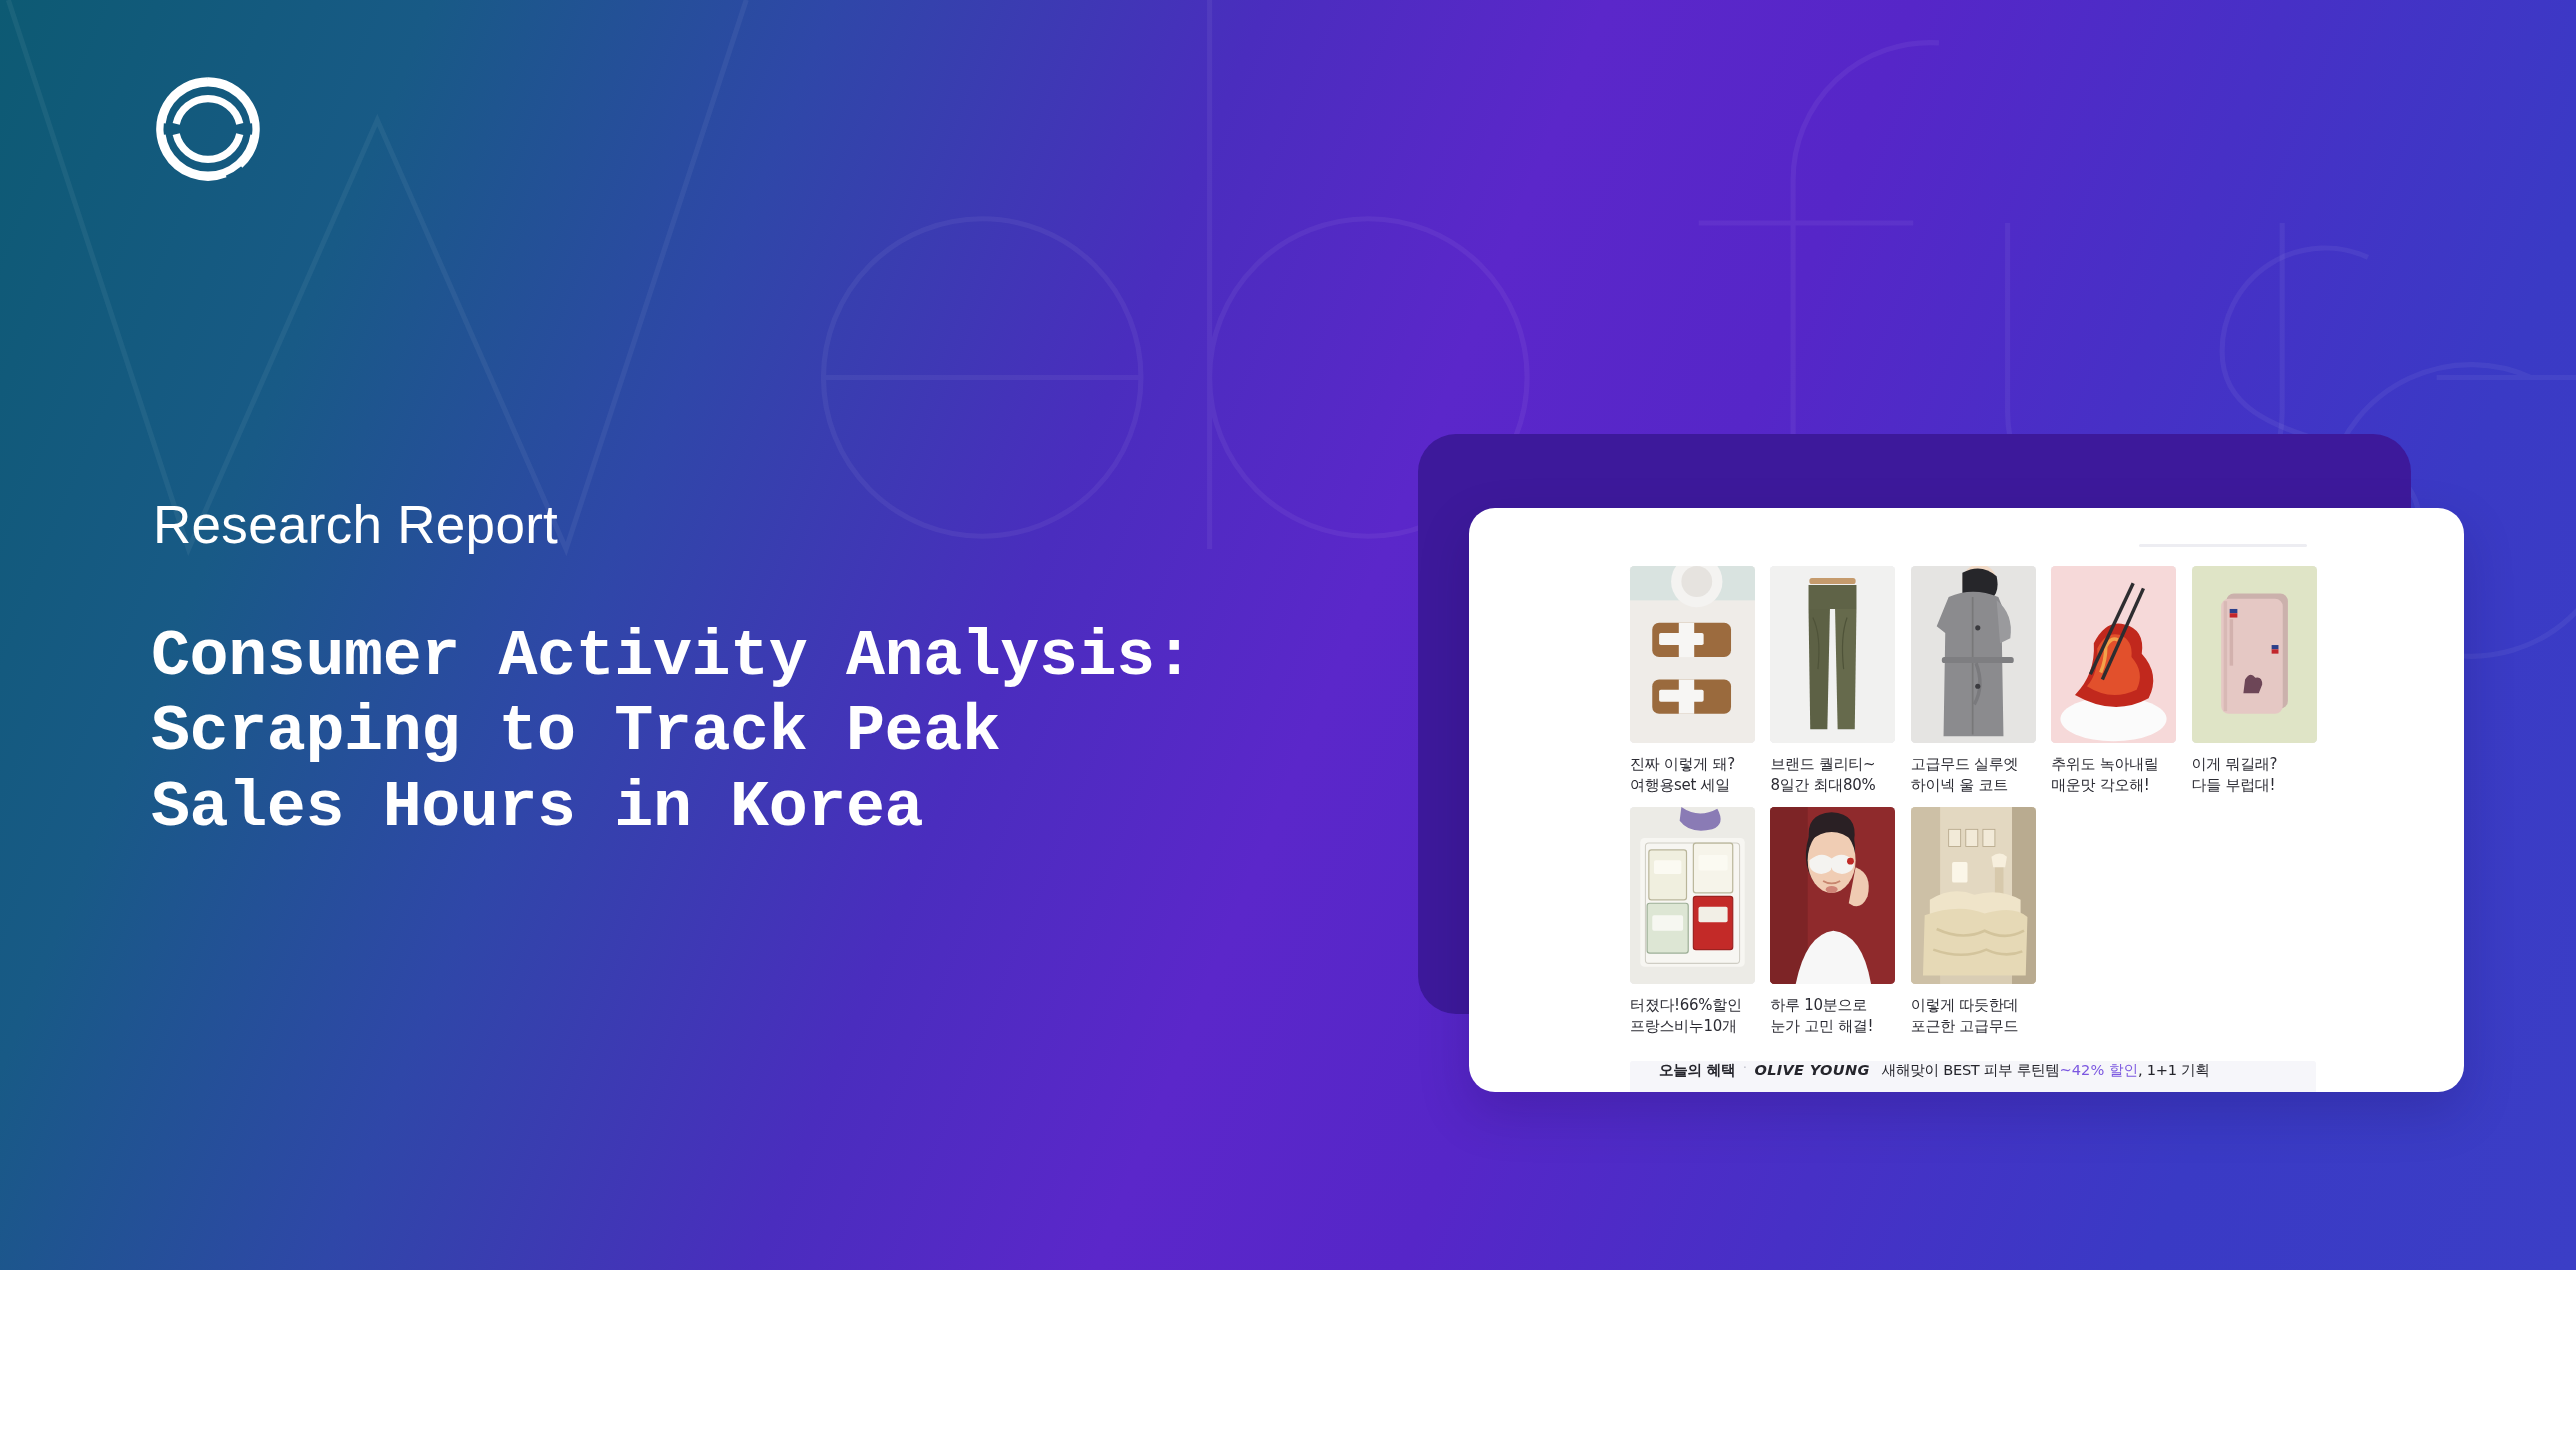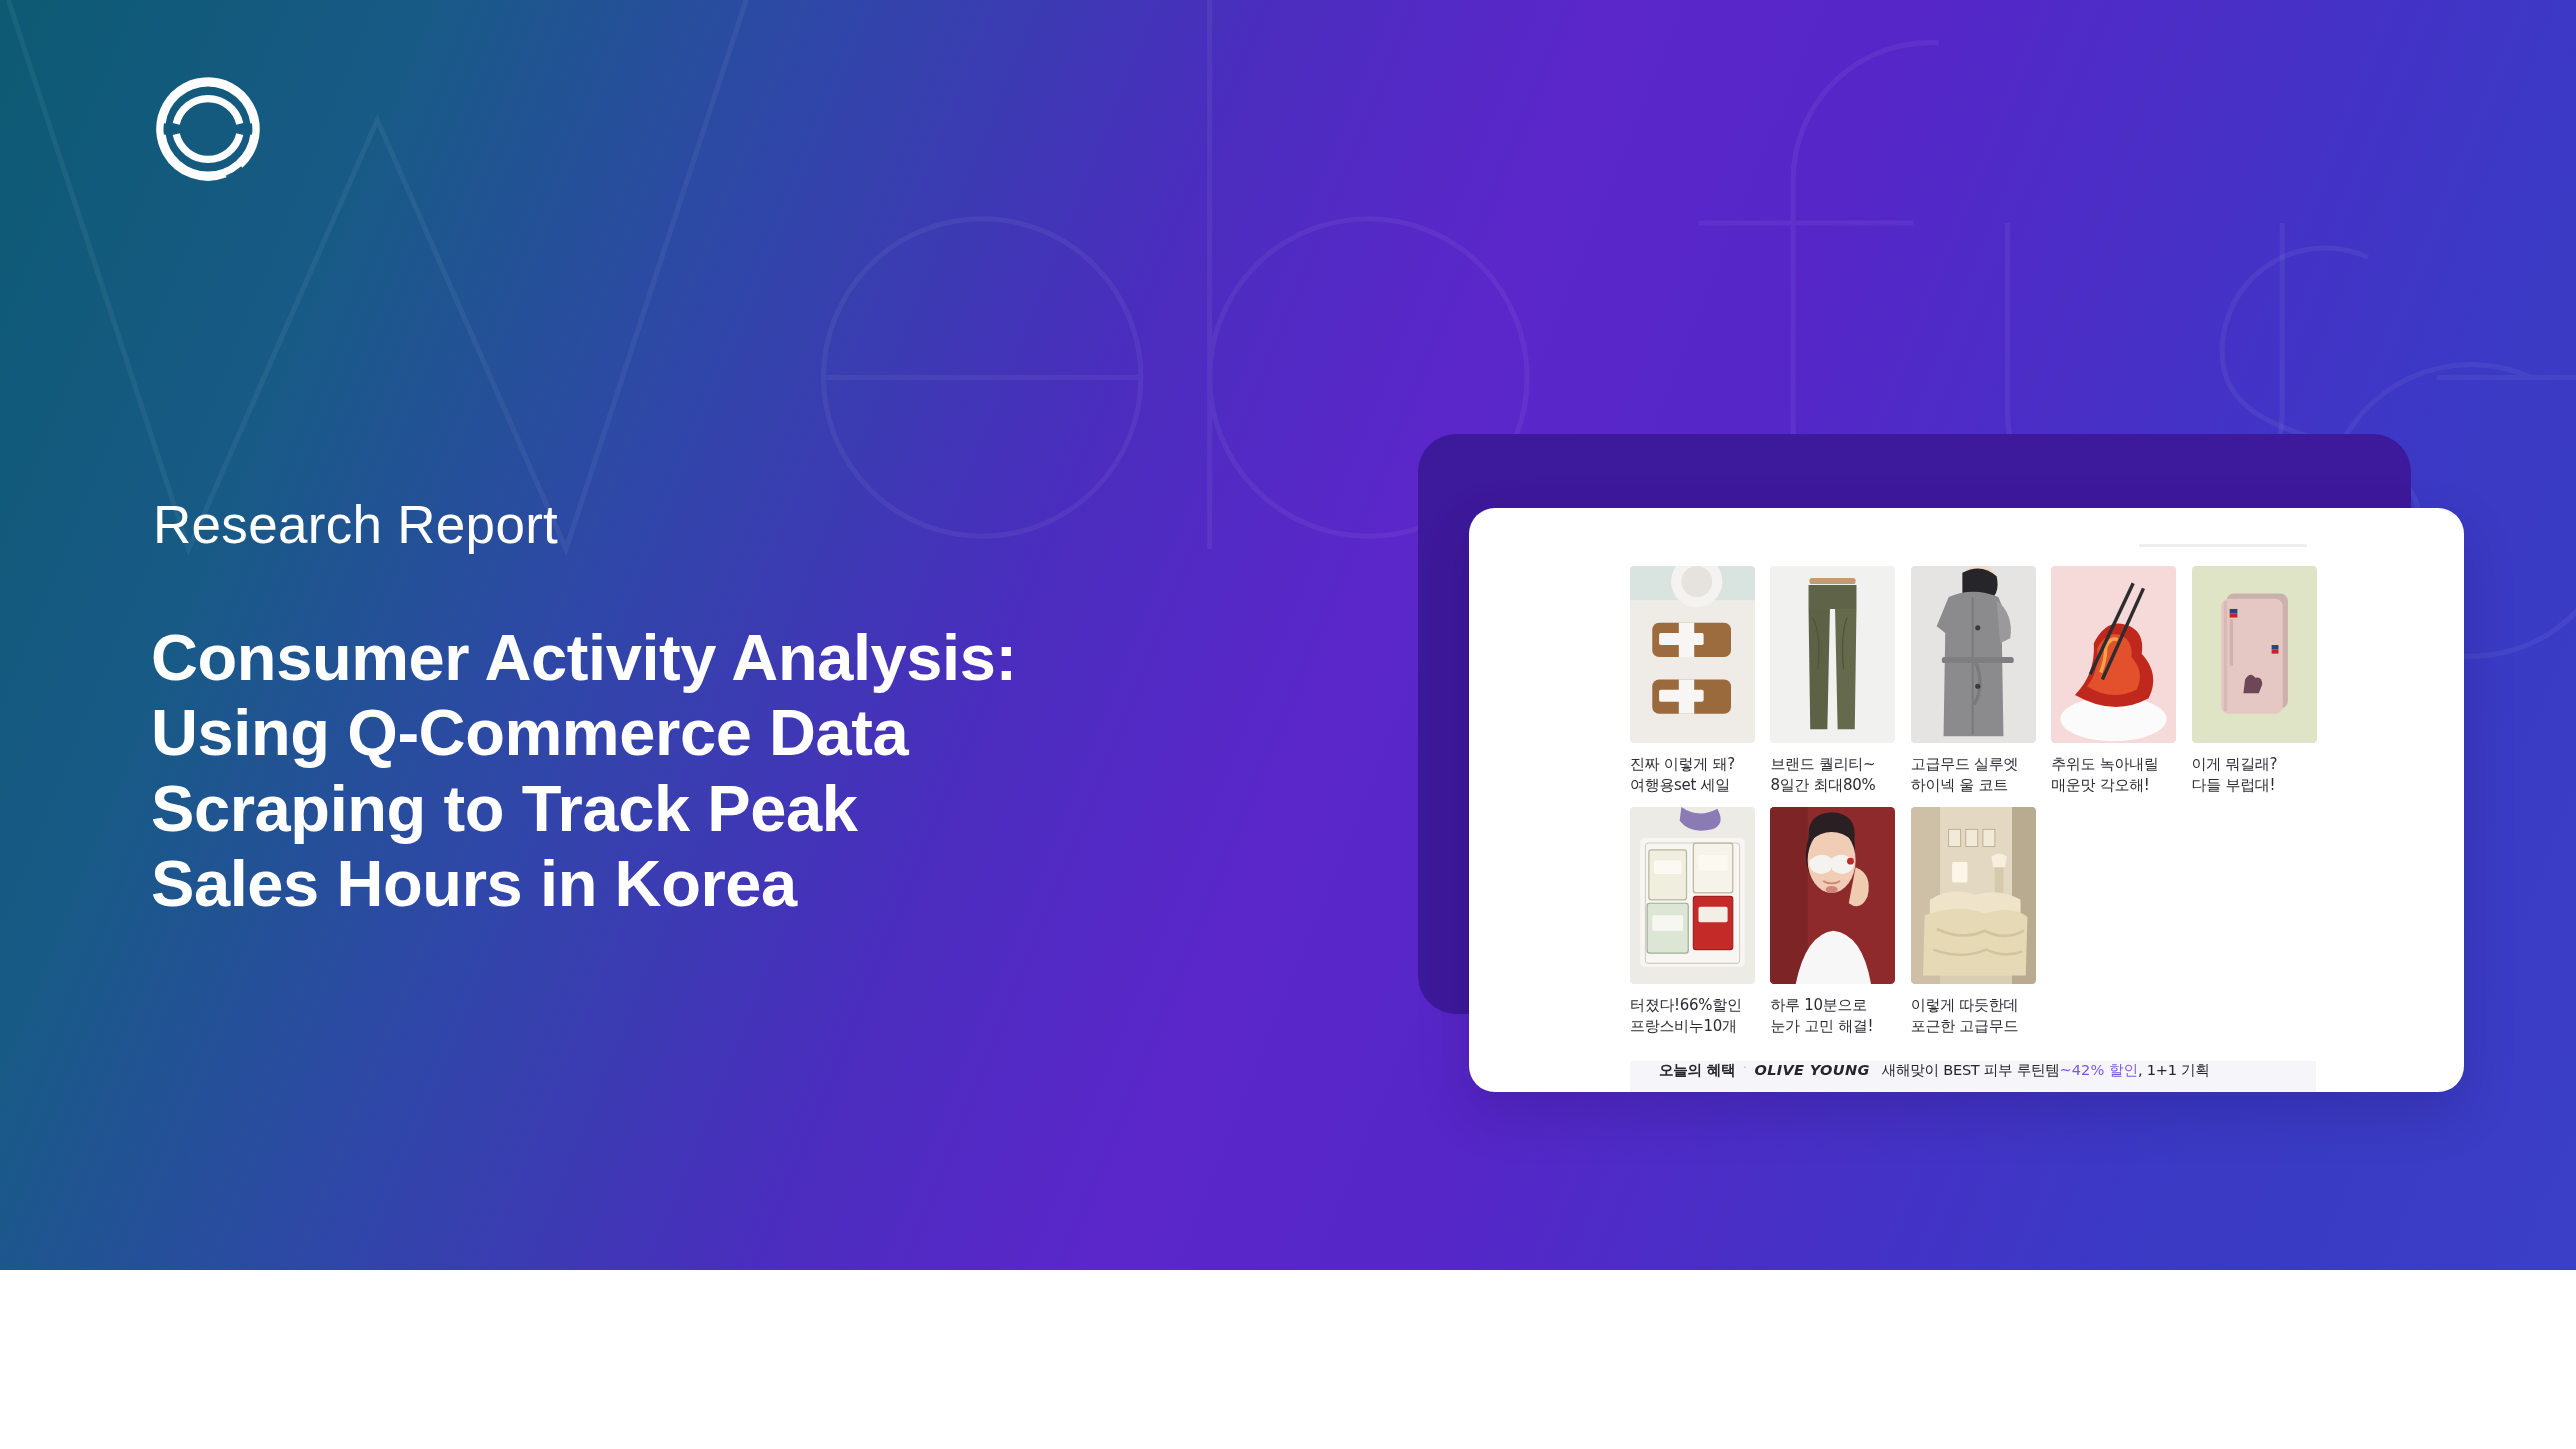--- a/index.html
+++ b/index.html
@@ -57,21 +57,21 @@
   .headline {
     position: absolute;
     left: 151px; top: 620px;
     width: 1184px;
     font-size: 65px;
     font-weight: 700;
     line-height: 1.16;
     color: #ffffff;
     letter-spacing: -0.4px;
   }
-  .headline span { display: block; }
+  .headline span { display: block; font-family: Liberation Mono, monospace; }
 
   
   .mock-back {
     position: absolute;
     left: 1418px; top: 434px;
     width: 993px; height: 580px;
     background: #3d199b;
     border-radius: 38px;
   }
 
@@ -187,21 +187,20 @@
         <path d="M 27 58 A 38 38 0 0 1 101 58"></path>
         <path d="M 101 70 A 38 38 0 0 1 27 70"></path>
       </g>
     </svg>
   </div>
 
   <div class="kicker">Research Report</div>
 
   <h1 class="headline">
     <span>Consumer Activity Analysis:</span>
-    <span>Using Q-Commerce Data</span>
     <span>Scraping to Track Peak</span>
     <span>Sales Hours in Korea</span>
   </h1>
 
   <div class="mock-back"></div>
 
   <div class="mock-card">
     <div class="mock-inner">
 
       <div class="faux-bar"></div>

